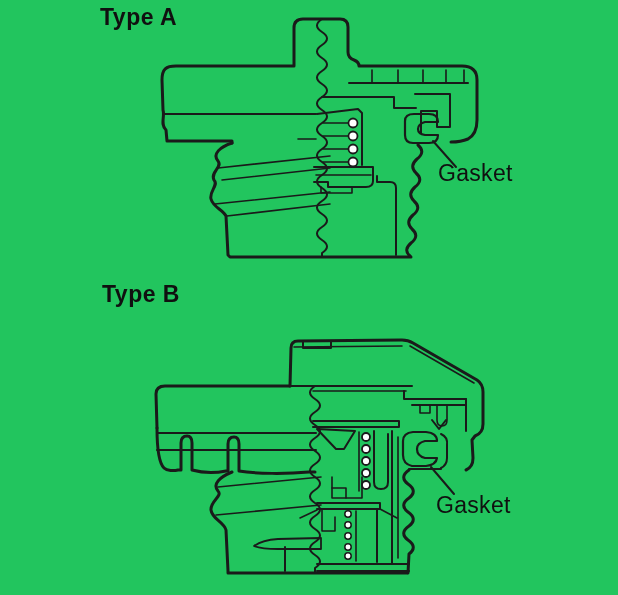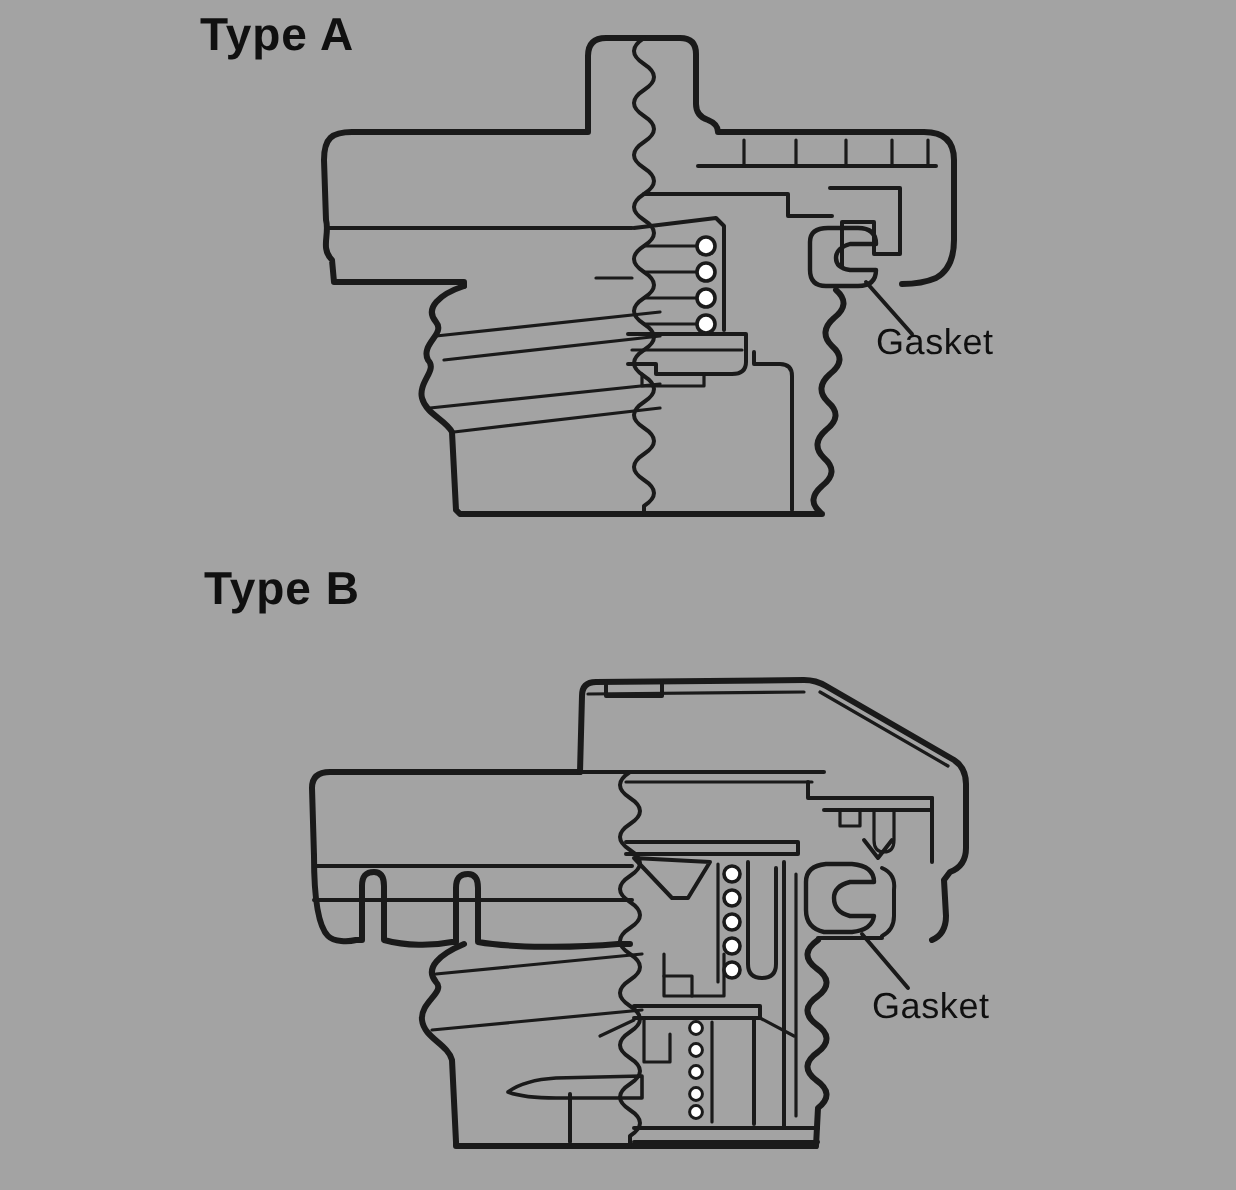--- a/index.html
+++ b/index.html
@@ -1,36 +1,36 @@
 <!DOCTYPE html>
 <html><head>
 <meta charset="utf-8">
 <style>
   html,body{margin:0;padding:0;background:#e8e8e8;}
   #stage{
     position:relative;
     width:618px;height:595px;
-    background:#a3a3a3;
+    background:#22c55e;
     overflow:hidden;
     font-family:"Liberation Sans", sans-serif;
   }
   .label{
     position:absolute;
     color:#101010;
     white-space:nowrap;
     line-height:1;
     user-select:none;
   }
   .type-label{
     font-size:23px;
     font-weight:bold;
     letter-spacing:0.5px;
   }
   .callout-label{
-    font-size:18px;
+    font-size:23px;
     font-weight:normal;
     letter-spacing:0.3px;
   }
   #linework{position:absolute;left:0;top:0;}
   #linework path, #linework line{
     stroke:#1a1a1a;
     fill:none;
     stroke-linejoin:round;
     stroke-linecap:round;
   }

